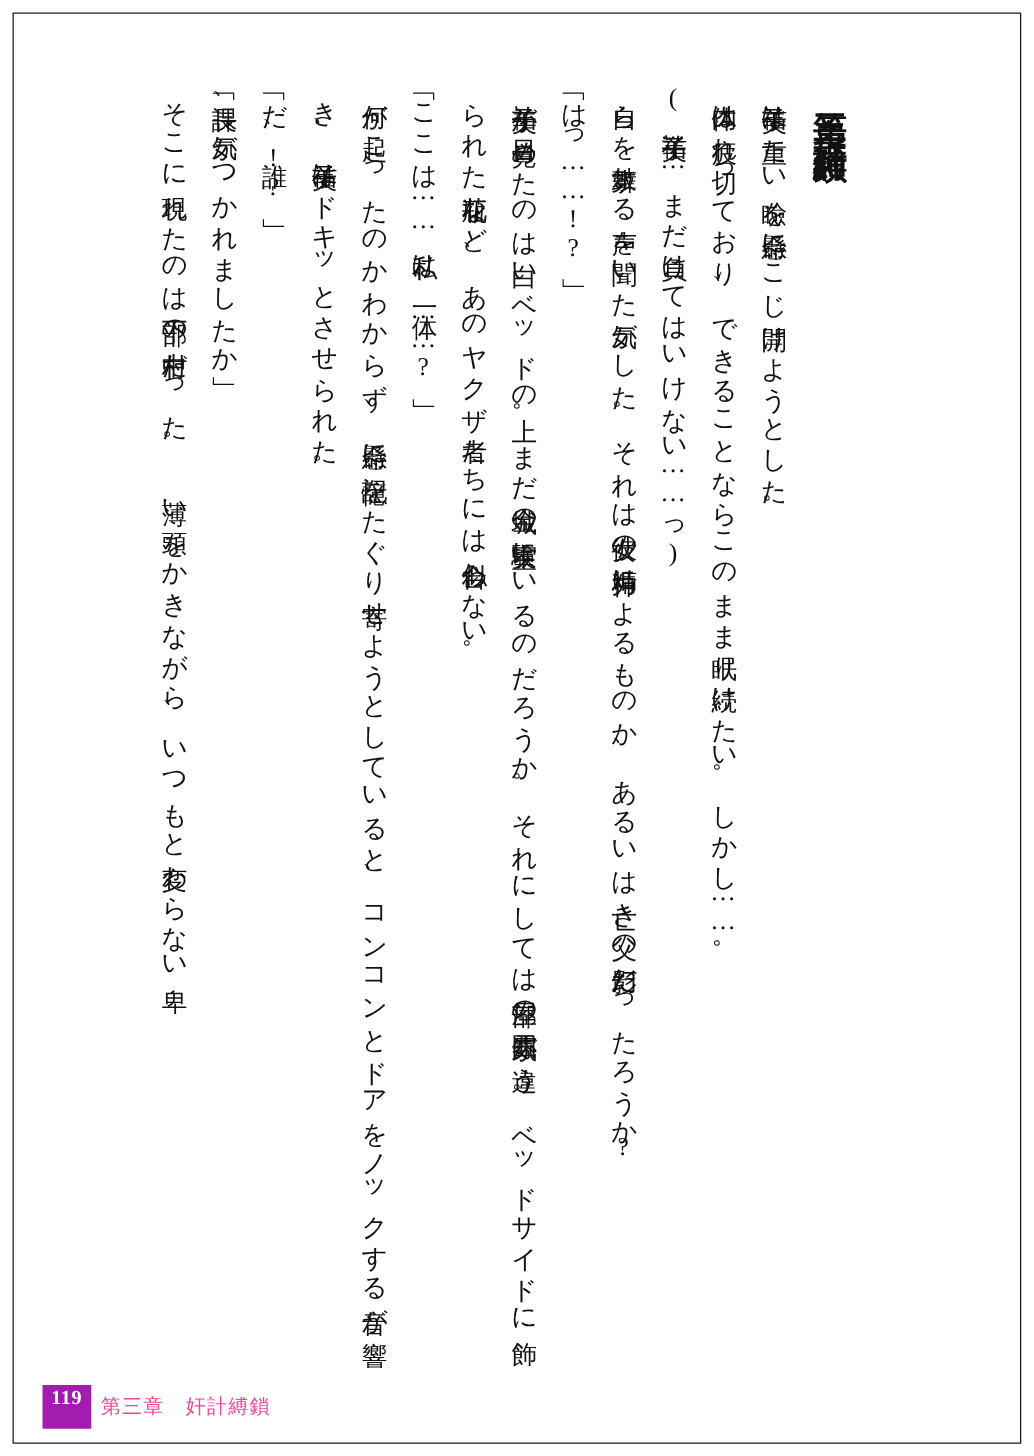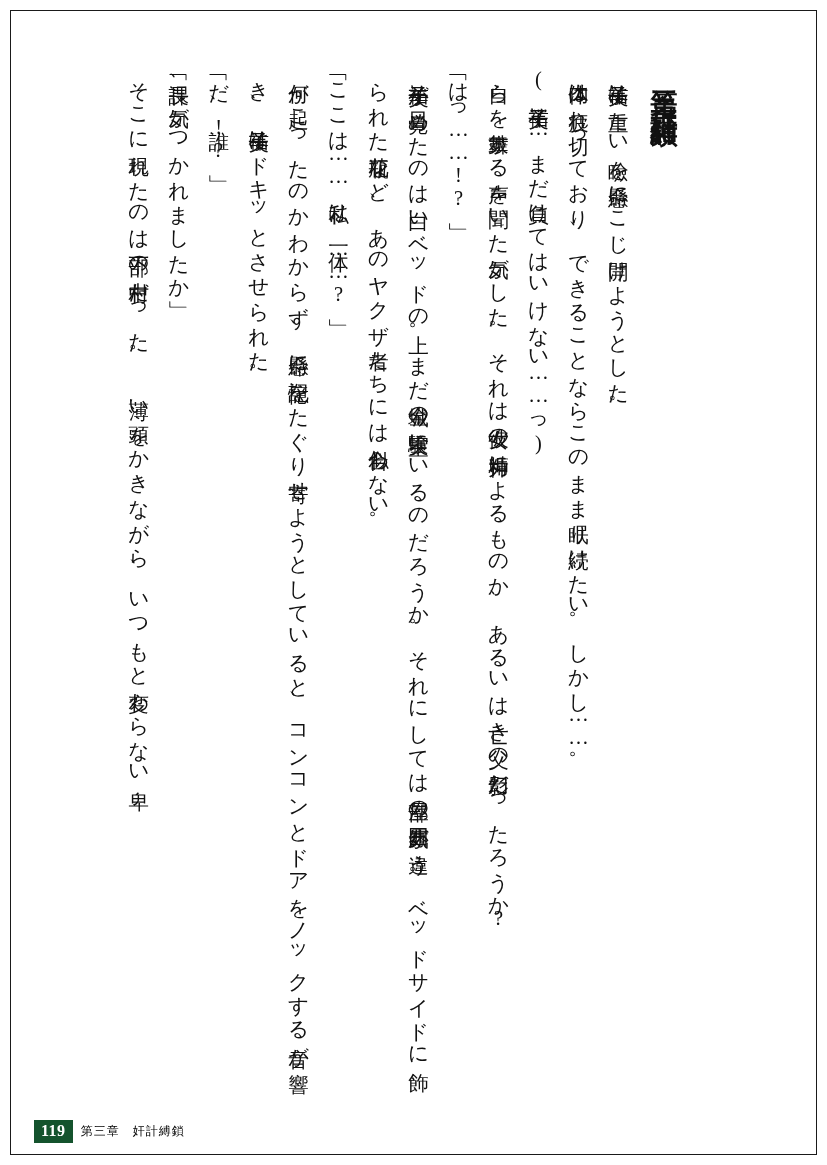--- a/index.html
+++ b/index.html
@@ -69,31 +69,31 @@
   
   .footer {
     position: absolute;
     left: 34px;
     bottom: 22px;
     display: flex;
     align-items: center;
     gap: 8px;
   }
   .page-number {
-    background: #14532d;
+    background: #a21caf;
     color: #ffffff;
     font-weight: bold;
     font-size: 16px;
-    padding: 3px 7px 4px 7px;
+    padding: 3px 7px 16px 7px;
     line-height: 1;
     letter-spacing: 0.5px;
   }
   .footer-title {
-    font-size: 12px;
-    color: #000000;
+    font-size: 16px;
+    color: #ec4899;
     letter-spacing: 1px;
     font-family: Liberation Mono, monospace;
   }
 </style>
 </head>
 <body>
 
 <div class="page">
 
   <div class="page-border"></div>

